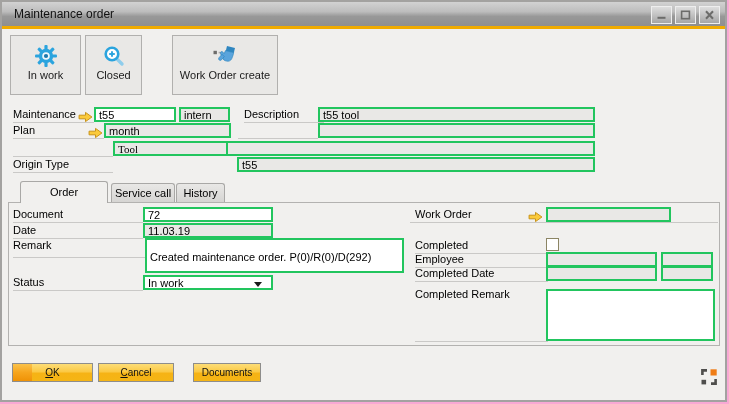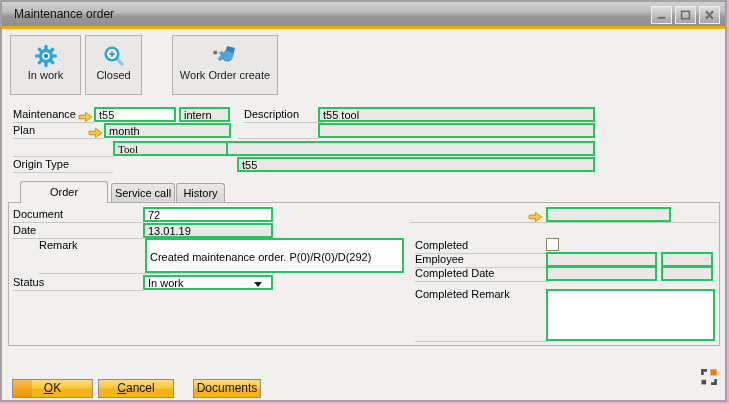--- a/index.html
+++ b/index.html
@@ -31,21 +31,21 @@
     background:linear-gradient(#e9e8e6,#d6d5d3);height:19px;line-height:18px;top:181px;z-index:2;}
   .tab.active{top:179px;height:22px;line-height:21px;background:#f1f0ee;z-index:3;}
   .panel{position:absolute;left:6px;top:200px;width:712px;height:144px;border:1px solid #b3b2b0;
     box-sizing:border-box;background:#f1f0ee;z-index:1;}
   .cb{position:absolute;width:13px;height:13px;box-sizing:border-box;border:1px solid #8c8564;background:#fff;}
   .dd{position:absolute;right:9px;top:5px;width:0;height:0;border-left:4.5px solid transparent;
     border-right:4.5px solid transparent;border-top:5px solid #1a1a1a;}
   .combo .ctext{display:block;}
   .goldbtn{position:absolute;top:361px;height:19px;box-sizing:border-box;border:1px solid #8e8d8b;
     background:linear-gradient(#fddd77 0%,#fbc945 45%,#f6b315 55%,#f5b515 100%);
-    font-size:12px;color:#111;text-align:center;overflow:hidden;margin-top:16px;}
+    font-size:10px;color:#111;text-align:center;overflow:hidden;}
   .goldbtn .blabel{display:block;position:relative;line-height:17px;z-index:1;}
   .goldbtn .ak::first-letter{text-decoration:underline;}
   .ok-stripe{position:absolute;left:0;top:0;bottom:0;width:19px;
     background:linear-gradient(#fbc24a 0%,#f6a51d 50%,#ef9206 100%);z-index:0;}
 </style>
 </head>
 <body>
 
 <div class="stage">
   <div class="window">
@@ -149,31 +149,32 @@
     <div class="tab active" style="left:18px;width:88px;">Order</div>
     <div class="tab" style="left:109px;width:64px;">Service call</div>
     <div class="tab" style="left:174px;width:49px;">History</div>
 
     <div class="panel"></div>
 
     <div class="lblcell" style="left:11px;top:205px;width:130px;z-index:2;">Document</div>
     <div class="fld" style="left:141px;top:205px;width:130px;z-index:2;">72</div>
 
     <div class="lblcell" style="left:11px;top:221px;width:130px;z-index:2;">Date</div>
-    <div class="fld ro" style="left:141px;top:221px;width:130px;z-index:2;">13.01.19</div>
-
-    <div class="lblcell tall" style="left:11px;top:236px;width:132px;height:36px;z-index:2;margin-left:26px;">Remark</div>
+    <div class="fld ro" style="left:141px;top:221px;width:130px;z-index:2;">11.03.19</div>
+
+    <div class="lblcell tall" style="left:11px;top:236px;width:132px;height:20px;z-index:2;">Remark</div>
     <div class="fld ta" style="left:143px;top:236px;width:259px;height:35px;z-index:2;">Created maintenance order. P(0)/R(0)/D(292)</div>
 
     <div class="lblcell" style="left:11px;top:273px;width:130px;z-index:2;">Status</div>
     <div class="fld combo" style="left:141px;top:273px;width:130px;z-index:2;">
       <span class="ctext">In work</span>
       <span class="dd"></span>
     </div>
 
+    <div class="lblcell" style="left:413px;top:205px;width:115px;border-bottom:none;z-index:2;">Work Order</div>
     <div class="rowline" style="left:408px;top:220px;width:308px;z-index:2;"></div>
     <span class="arrow" style="left:526px;top:207px;z-index:2;">
       <svg width="15" height="12" viewBox="0 0 14 11">
           <path d="M1 3.8 h6 V1.2 L13 5.5 7 9.8 V7.2 H1 z" fill="#fbca3a" stroke="#c79114" stroke-width="0.9"></path>
         </svg>
     </span>
     <div class="fld ro" style="left:544px;top:205px;width:125px;z-index:2;"></div>
 
     <div class="lblcell" style="left:413px;top:236px;width:133px;z-index:2;">Completed</div>
     <div class="cb" style="left:544px;top:236px;z-index:2;"></div>

